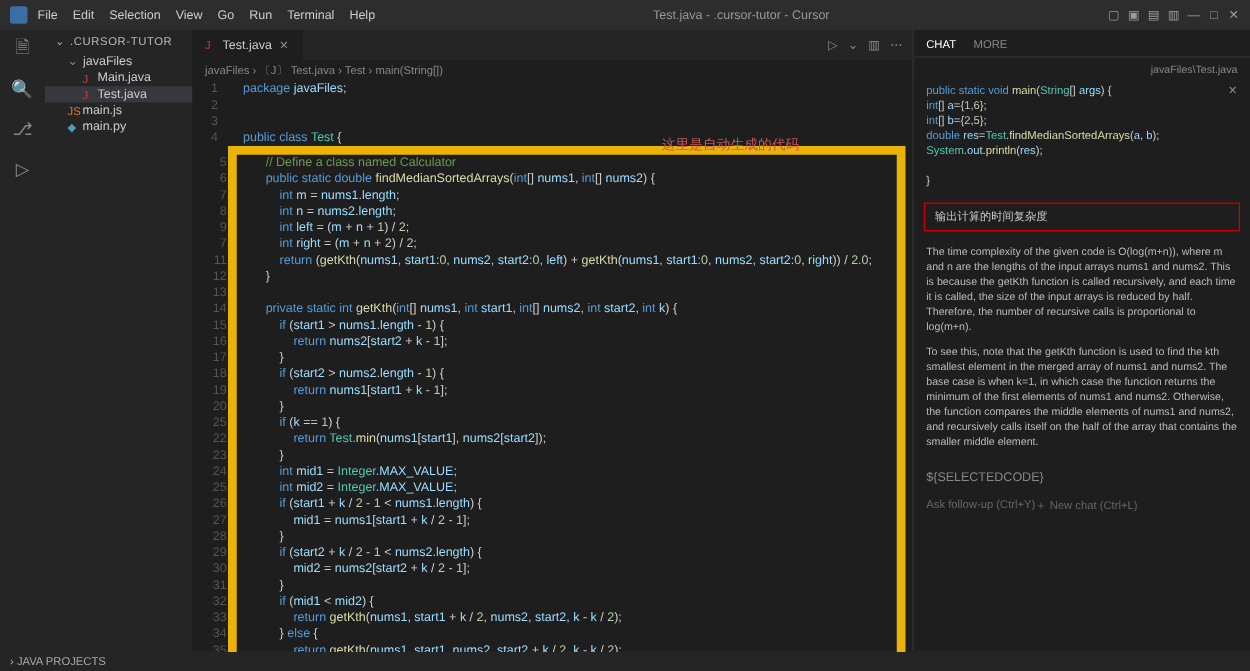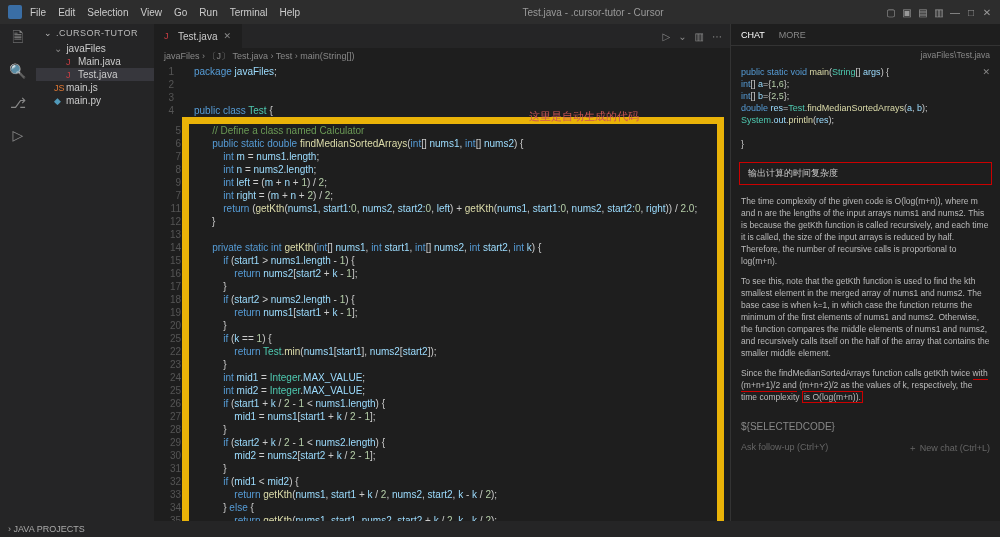--- a/index.html
+++ b/index.html
@@ -41,21 +41,21 @@
 .chat .ctabs .a { color:#fff; }
 .chat .path { text-align:right; padding:4px 10px; color:#888; font-size:8.5px; }
 .chat .codebox { background:#1e1e1e; padding:2px 10px 8px 10px; font-family:Consolas,monospace; font-size:9px; line-height:12px; position:relative; }
 .chat .codebox .x { position:absolute; right:10px; top:2px; color:#888; }
 .chat .qbox { border:1px solid #cc0000; padding:4px 8px; margin:4px 8px; font-size:9px; color:#ccc; font-family:"Microsoft YaHei",sans-serif; }
 .chat .ans { padding:6px 10px; color:#bbb; font-size:8.5px; line-height:12px; }
 .chat .ans p { margin-bottom:8px; }
 .chat .und { border-bottom:1px solid #cc0000; padding-bottom:1px; }
 .chat .und2 { border:1px solid #cc0000; padding:0 1px; }
 .chat .sel { padding:4px 10px; color:#888; font-size:10px; }
-.chat .input { padding:6px 10px; color:#666; font-size:9px; display:flex; justify-content:space-between; }
+.chat .input { padding:6px 10px; color:#666; font-size:9px; display:flex; }
 .statusbar { height:16px; background:#252526; font-size:9px; color:#aaa; padding:1px 8px; display:flex; align-items:center; }
 </style>
 </head>
 <body>
 
 <div class="titlebar">
   <div class="logo"></div>
   <div class="menu" id="menu">
       <span>File</span>
       <span>Edit</span>
@@ -187,21 +187,20 @@
         <div>    <span class="k">int</span>[] <span class="v">b</span>={<span class="n">2</span>,<span class="n">5</span>};</div>
         <div>    <span class="k">double</span> <span class="v">res</span>=<span class="ty">Test</span>.<span class="fn">findMedianSortedArrays</span>(<span class="v">a</span>, <span class="v">b</span>);</div>
         <div>    <span class="ty">System</span>.<span class="v">out</span>.<span class="fn">println</span>(<span class="v">res</span>);</div>
         <div>&nbsp;</div>
         <div>}</div>
       </div>
     <div class="qbox">输出计算的时间复杂度</div>
     <div class="ans" id="ans">
         <p>The time complexity of the given code is O(log(m+n)), where m and n are the lengths of the input arrays nums1 and nums2. This is because the getKth function is called recursively, and each time it is called, the size of the input arrays is reduced by half. Therefore, the number of recursive calls is proportional to log(m+n).</p>
         <p>To see this, note that the getKth function is used to find the kth smallest element in the merged array of nums1 and nums2. The base case is when k=1, in which case the function returns the minimum of the first elements of nums1 and nums2. Otherwise, the function compares the middle elements of nums1 and nums2, and recursively calls itself on the half of the array that contains the smaller middle element.</p>
-        <p>Since the findMedianSortedArrays function calls getKth twice <span class="und">with (m+n+1)/2 and</span> (m+n+2)/2 as the values of k, respectively, the time complexity <span class="und2">is O(log(m+n)).</span></p>
       </div>
     <div class="sel">${SELECTEDCODE}</div>
     <div class="input">
       <span>Ask follow-up (Ctrl+Y)</span>
       <span>＋ New chat (Ctrl+L)</span>
     </div>
   </div>
 </div>
 
 <div class="statusbar">

